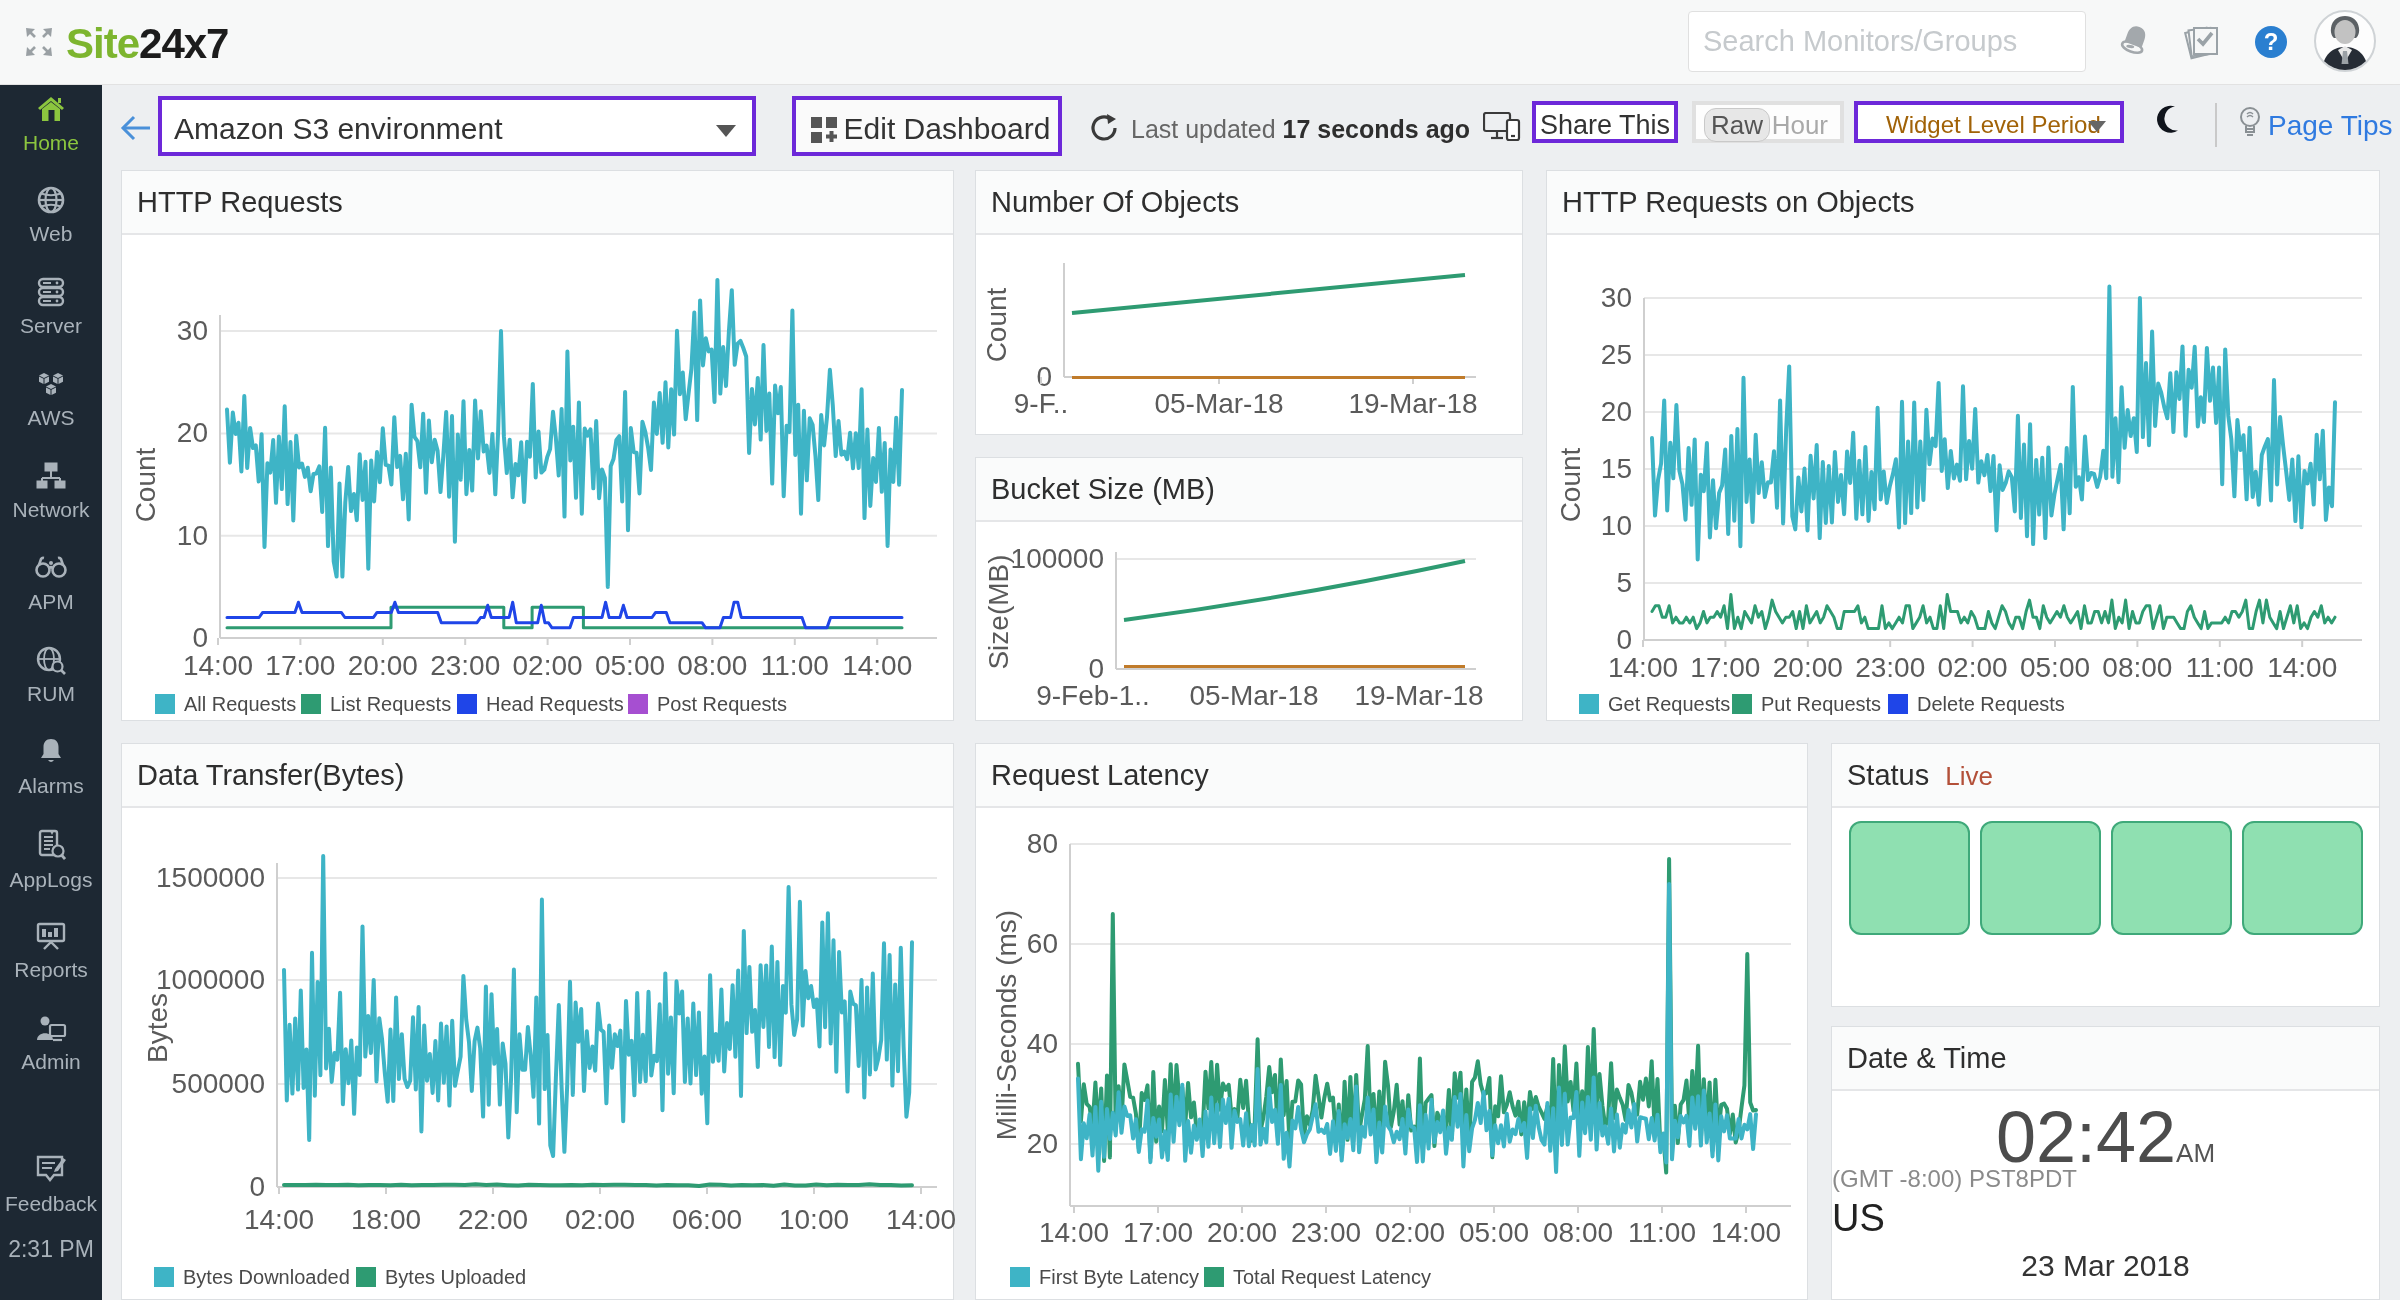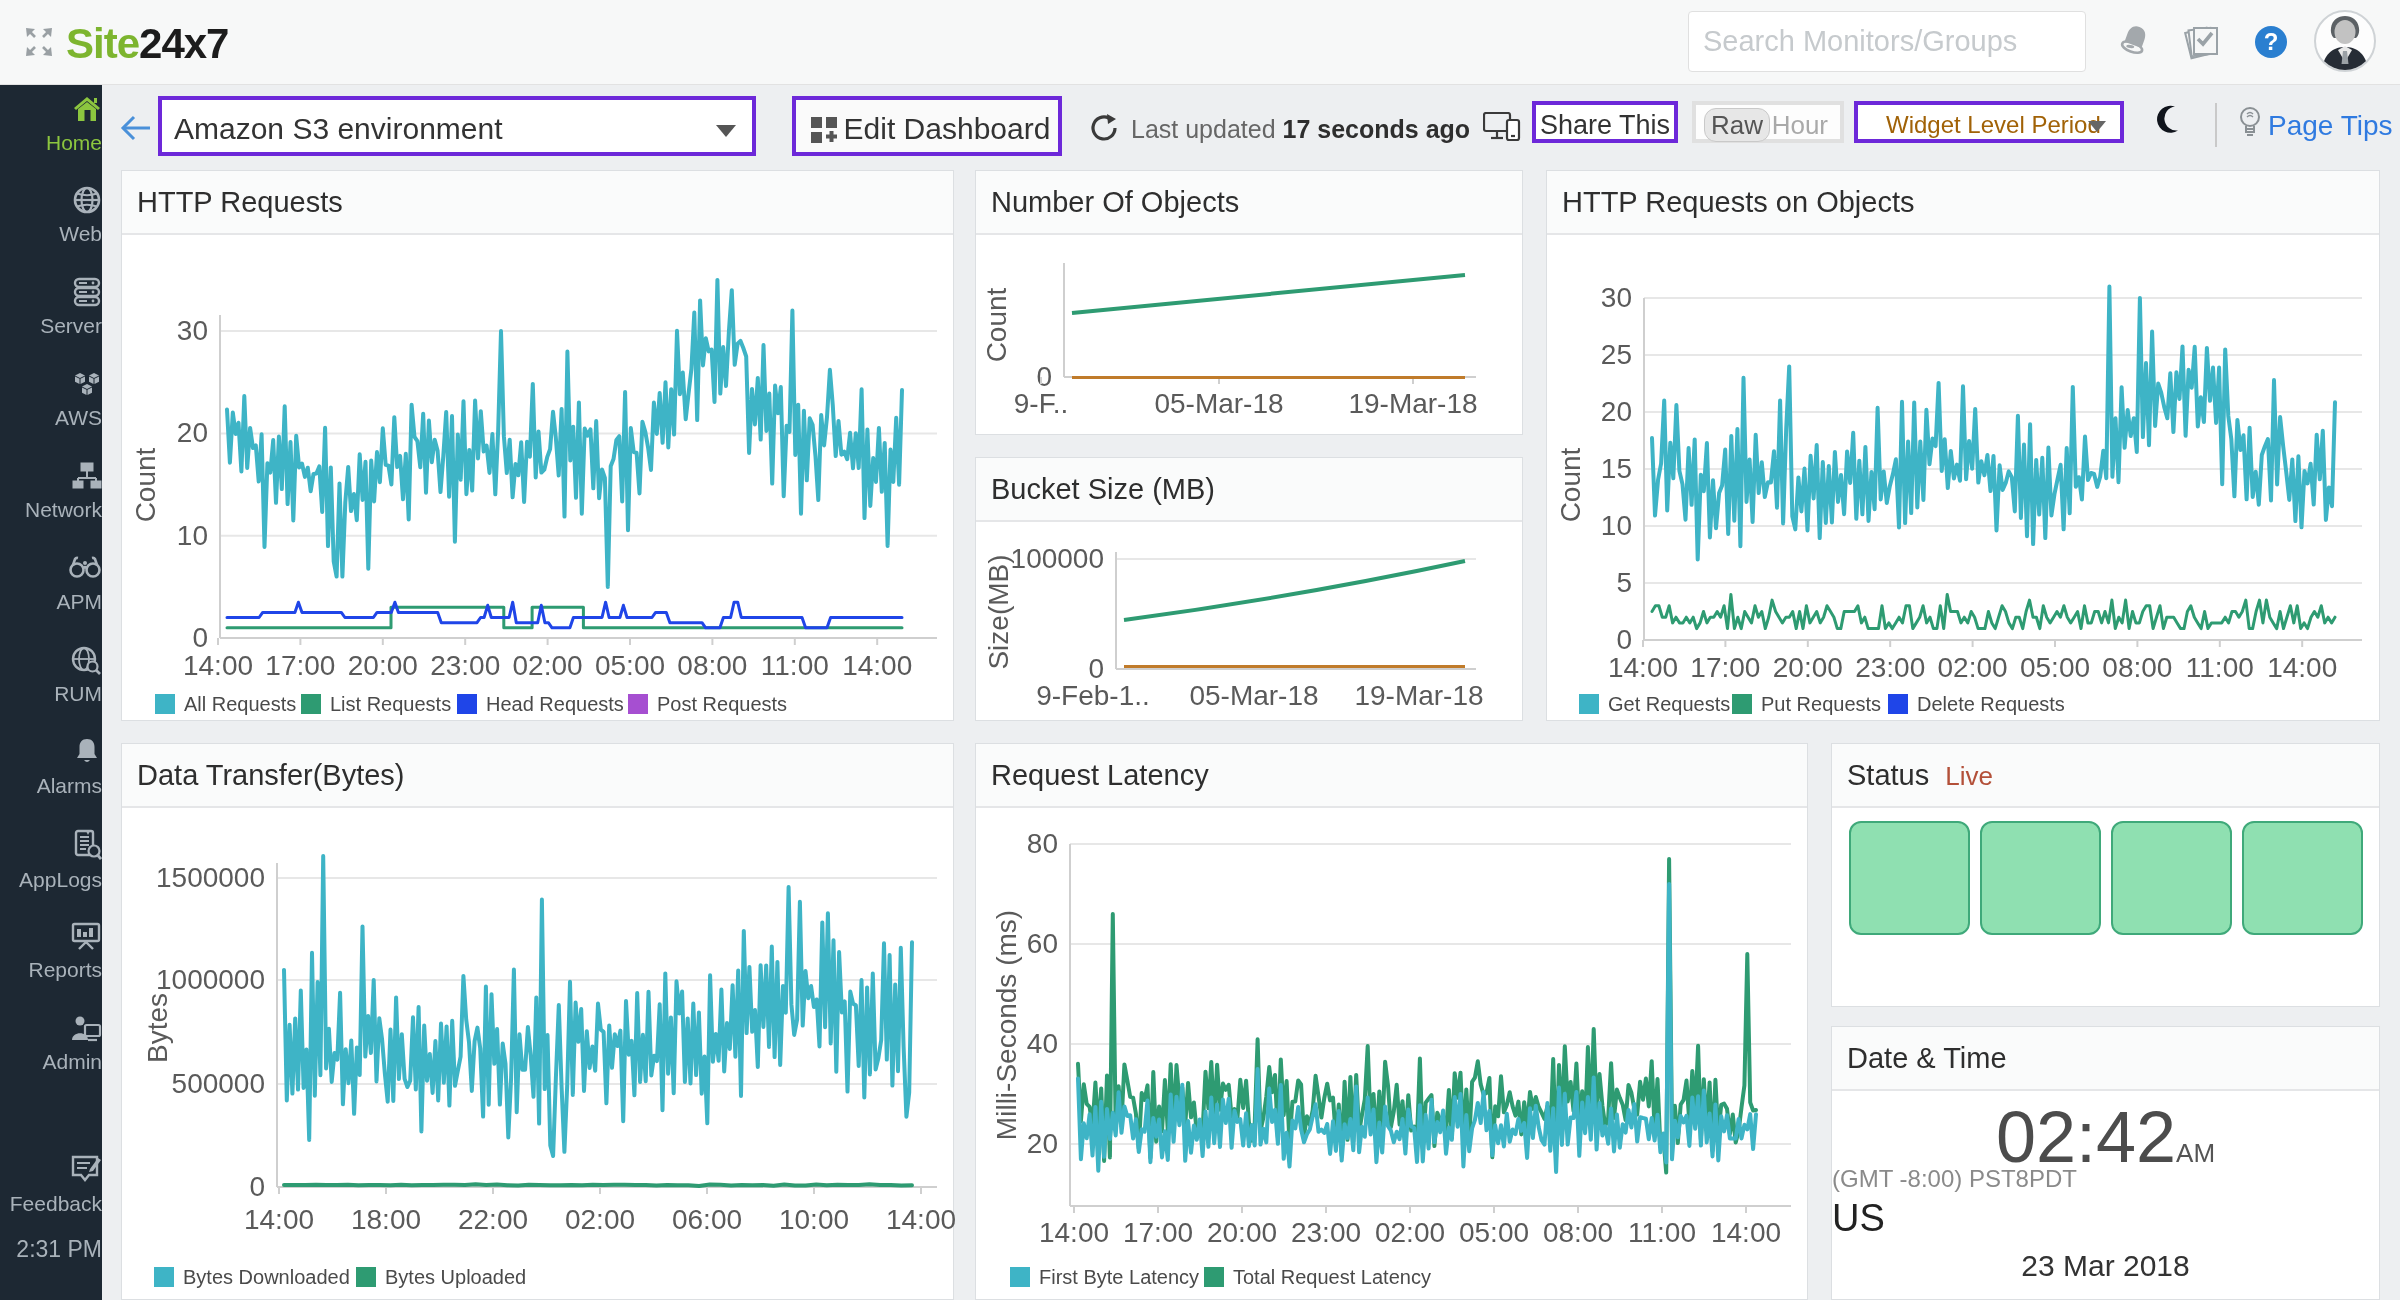--- a/index.html
+++ b/index.html
@@ -1,20 +1,20 @@
 <!DOCTYPE html>
 <html><head><meta charset="utf-8"><style>
 * { margin:0; padding:0; box-sizing:border-box; }
 html,body { width:2400px; height:1300px; overflow:hidden;
   font-family:"Liberation Sans", sans-serif; background:#edeff1; }
 #hdr { position:absolute; left:0; top:0; width:2400px; height:85px;
   background:#f7f8f8; border-bottom:1px solid #e2e2e2; }
 #side { position:absolute; left:0; top:85px; width:102px; height:1215px;
   background:#1d2833; }
-.sitem { position:absolute; width:102px; text-align:right; }
+.sitem { position:absolute; width:102px; text-align:center; }
 .slbl { font-size:21px; color:#a9b2ba; margin-top:3px; }
 .panel { position:absolute; background:#fff; border:1px solid #dcdfe2; }
 .ph { height:64px; line-height:63px; background:#fafbfb; border-bottom:2px solid #e5e6e8;
   font-size:29px; color:#2e2e2e; padding-left:15px; white-space:nowrap; }
 .lg { position:absolute; font-size:20px; color:#4a4a4a; white-space:nowrap; }
 .lgsq { display:inline-block; width:20px; height:20px; margin-right:9px; vertical-align:-3px; }
 .btn { position:absolute; background:#fff; border:4px solid #6d28d9; font-size:29px;
   color:#333; text-align:center; }
 </style></head><body>
 

